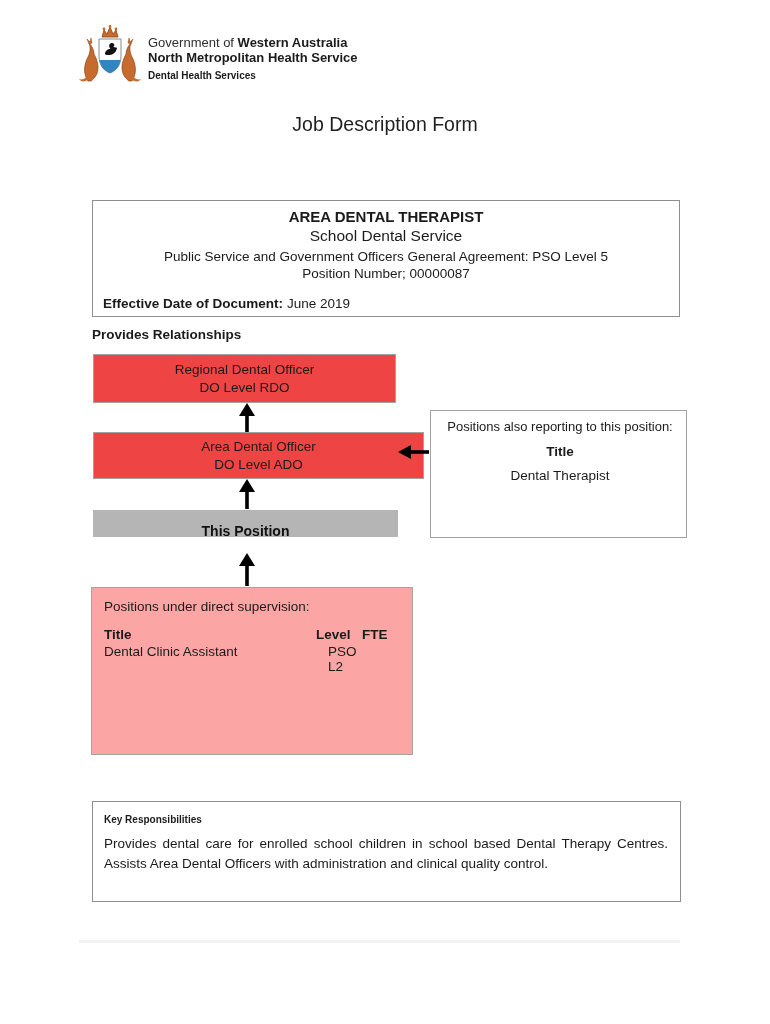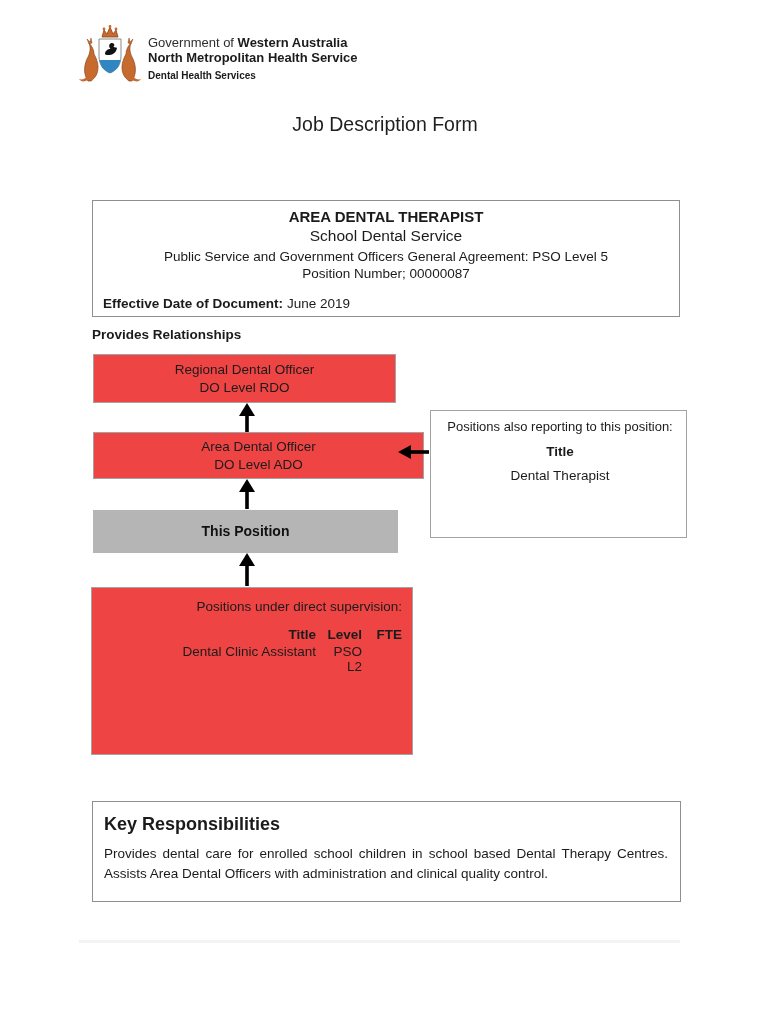--- a/index.html
+++ b/index.html
@@ -28,47 +28,47 @@
   .pos-effective .label{font-weight:bold;}
   .pos-effective .value{margin-left:4px;}
 
   .section-heading{position:absolute;left:92px;top:327px;font-size:13.5px;font-weight:bold;}
 
   
   .chart-box{position:absolute;box-sizing:border-box;border:1px solid #a3a3a3;
     text-align:center;font-size:13.5px;line-height:17.5px;background:#ef4444;}
   .box-rdo{left:93px;top:354px;width:303px;height:49px;padding-top:6px;}
   .box-ado{left:93px;top:432px;width:331px;height:47px;padding-top:5px;}
-  .box-this{position:absolute;left:93px;top:510px;width:305px;height:43px;
+  .box-this{position:absolute;left:93px;top:510px;width:305px;height:27px;
     background:#b5b5b5;text-align:center;font-size:14px;font-weight:bold;
     line-height:43px;color:#111;}
   .arrow{position:absolute;}
 
   .box-also{position:absolute;left:430px;top:410px;width:257px;height:128px;
     box-sizing:border-box;border:1px solid #a3a3a3;padding:8px 8px 12px 11px;
     font-size:13px;background:#fff;text-align:center;}
   .also-heading{white-space:nowrap;}
   .also-title-label{font-weight:bold;margin-top:10px;font-size:13.5px;}
   .also-title-value{margin-top:9px;font-size:13.5px;}
 
   .box-supervision{position:absolute;left:91px;top:587px;width:322px;height:168px;
     box-sizing:border-box;border:1px solid #a3a3a3;padding:11px 10px 0 12px;
-    font-size:13.5px;background:#ef4444;text-align:right;}
+    font-size:13.5px;background:#fca5a5;}
   .sup-heading{white-space:nowrap;}
   .sup-row{display:flex;margin-top:13px;}
   .sup-row.head{font-weight:bold;}
-  .sup-row.body{margin-top:2px;}
+  .sup-row.body{margin-top:2px;gap:12px;}
   .col-title{flex:0 0 212px;}
   .col-level{flex:0 0 46px;}
   .col-fte{flex:1 1 auto;}
 
   
   .key-box{position:absolute;left:92px;top:801px;width:589px;height:101px;
     box-sizing:border-box;border:1px solid #8f8f8f;padding:12px 12px 0 11px;}
-  .key-heading{font-size:18px;font-weight:bold;}
+  .key-heading{font-size:10px;font-weight:bold;}
   .key-body{margin-top:9px;font-size:13.5px;line-height:19.5px;text-align:justify;}
 
   .footer-rule{position:absolute;left:79px;top:940px;width:601px;height:3px;
     background:#f3f3f3;}
 </style>
 </head>
 <body>
 
 <div class="page">
 

